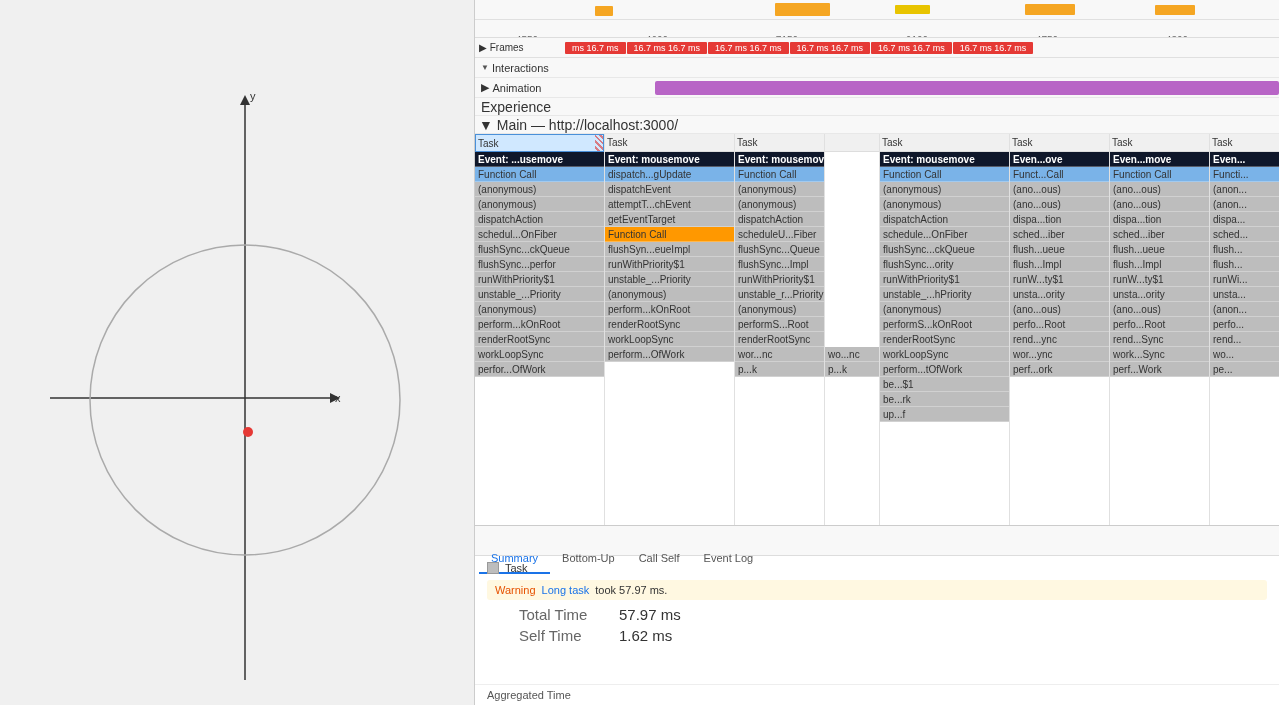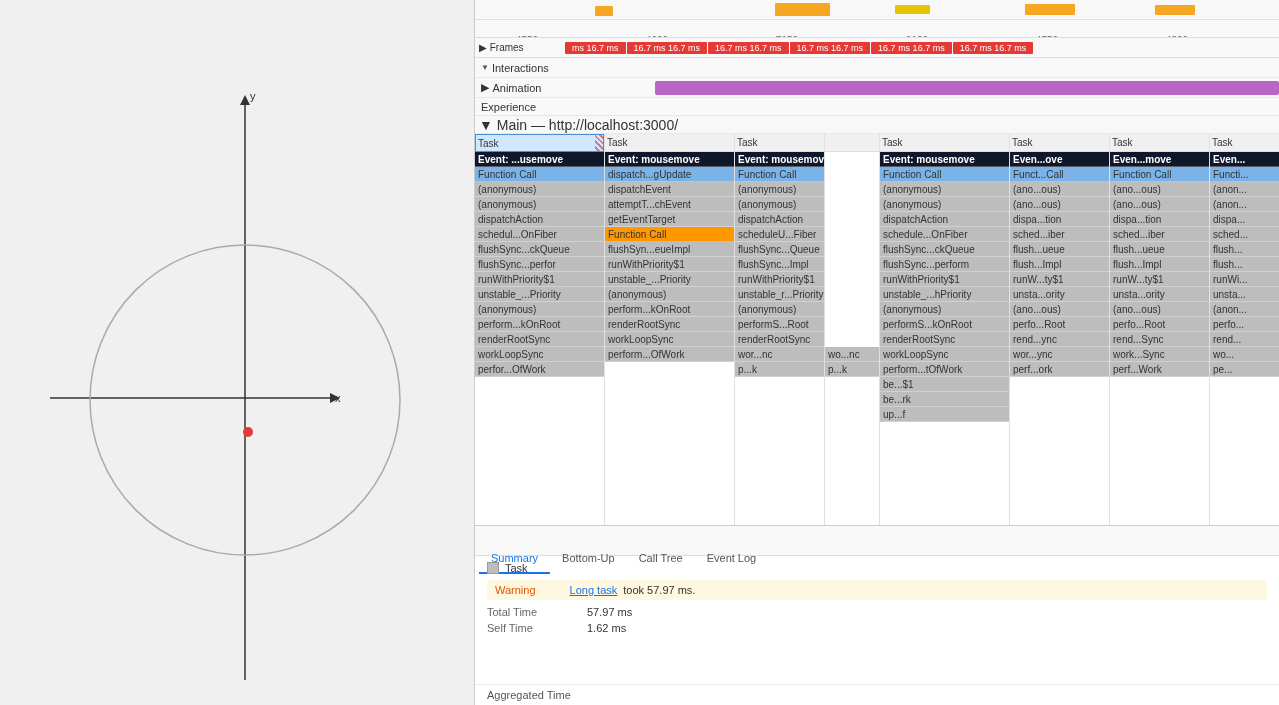--- a/index.html
+++ b/index.html
@@ -133,21 +133,21 @@
     }
 
     
     .experience-row {
       height: 18px;
       background: #f8f8f8;
       border-bottom: 1px solid #e8e8e8;
       display: flex;
       align-items: center;
       padding-left: 6px;
-      font-size: 11px;
+      font-size: 14px;
       color: #333;
     }
 
     
     .main-url-row {
       height: 18px;
       background: #f8f8f8;
       border-bottom: 1px solid #e8e8e8;
       display: flex;
       align-items: center;
@@ -294,28 +294,29 @@
       display: flex;
       align-items: flex-start;
       gap: 6px;
       background: #fff8e1;
       padding: 4px 8px;
       border-radius: 3px;
       margin-bottom: 6px;
       font-size: 11px;
     }
     .warning-text { color: #e65100; font-weight: 500; }
-    .warning-link { color: #1a73e8; text-decoration: underline; cursor: pointer; margin-left: 28px; }
+    .warning-link { color: #1a73e8; cursor: pointer; }
     .warning-rest { color: #333; }
 
     .info-row {
       display: flex;
       align-items: flex-start;
       margin-bottom: 4px;
-      font-size: 11px;
+      font-size: 15px;
+      margin-left: 32px;
     }
     .info-key { color: #666; width: 100px; flex-shrink: 0; }
     .info-val { color: #333; }
 
     .aggregated-row {
       display: flex;
       align-items: center;
       padding: 4px 12px;
       border-top: 1px solid #eee;
       font-size: 11px;
@@ -506,21 +507,21 @@
             <div class="col-task-header">
               <span class="task-label">Task</span>
             </div>
             <div class="flame-entry entry-blue">Event: mousemove</div>
             <div class="flame-entry entry-light-blue">Function Call</div>
             <div class="flame-entry entry-gray">(anonymous)</div>
             <div class="flame-entry entry-gray">(anonymous)</div>
             <div class="flame-entry entry-gray">dispatchAction</div>
             <div class="flame-entry entry-gray">schedule...OnFiber</div>
             <div class="flame-entry entry-gray">flushSync...ckQueue</div>
-            <div class="flame-entry entry-gray">flushSync...perform</div>
+            <div class="flame-entry entry-gray">flushSync...ority</div>
             <div class="flame-entry entry-gray">runWithPriority$1</div>
             <div class="flame-entry entry-gray">unstable_...hPriority</div>
             <div class="flame-entry entry-gray">(anonymous)</div>
             <div class="flame-entry entry-gray">performS...kOnRoot</div>
             <div class="flame-entry entry-gray">renderRootSync</div>
             <div class="flame-entry entry-gray">workLoopSync</div>
             <div class="flame-entry entry-gray">perform...tOfWork</div>
             <div class="flame-entry entry-gray">be...$1</div>
             <div class="flame-entry entry-gray">be...rk</div>
             <div class="flame-entry entry-gray">up...f</div>
@@ -591,21 +592,21 @@
 
         </div>
       </div>
     </div>
 
     <div class="bottom-panel">
 
       <div class="tabs-bar">
         <div class="tab active">Summary</div>
         <div class="tab">Bottom-Up</div>
-        <div class="tab">Call Tree</div>
+        <div class="tab">Call Self</div>
         <div class="tab">Event Log</div>
       </div>
 
       <div class="summary-content">
 
         <div class="task-title-row">
           <div class="task-color-box"></div>
           <span>Task</span>
         </div>
 

